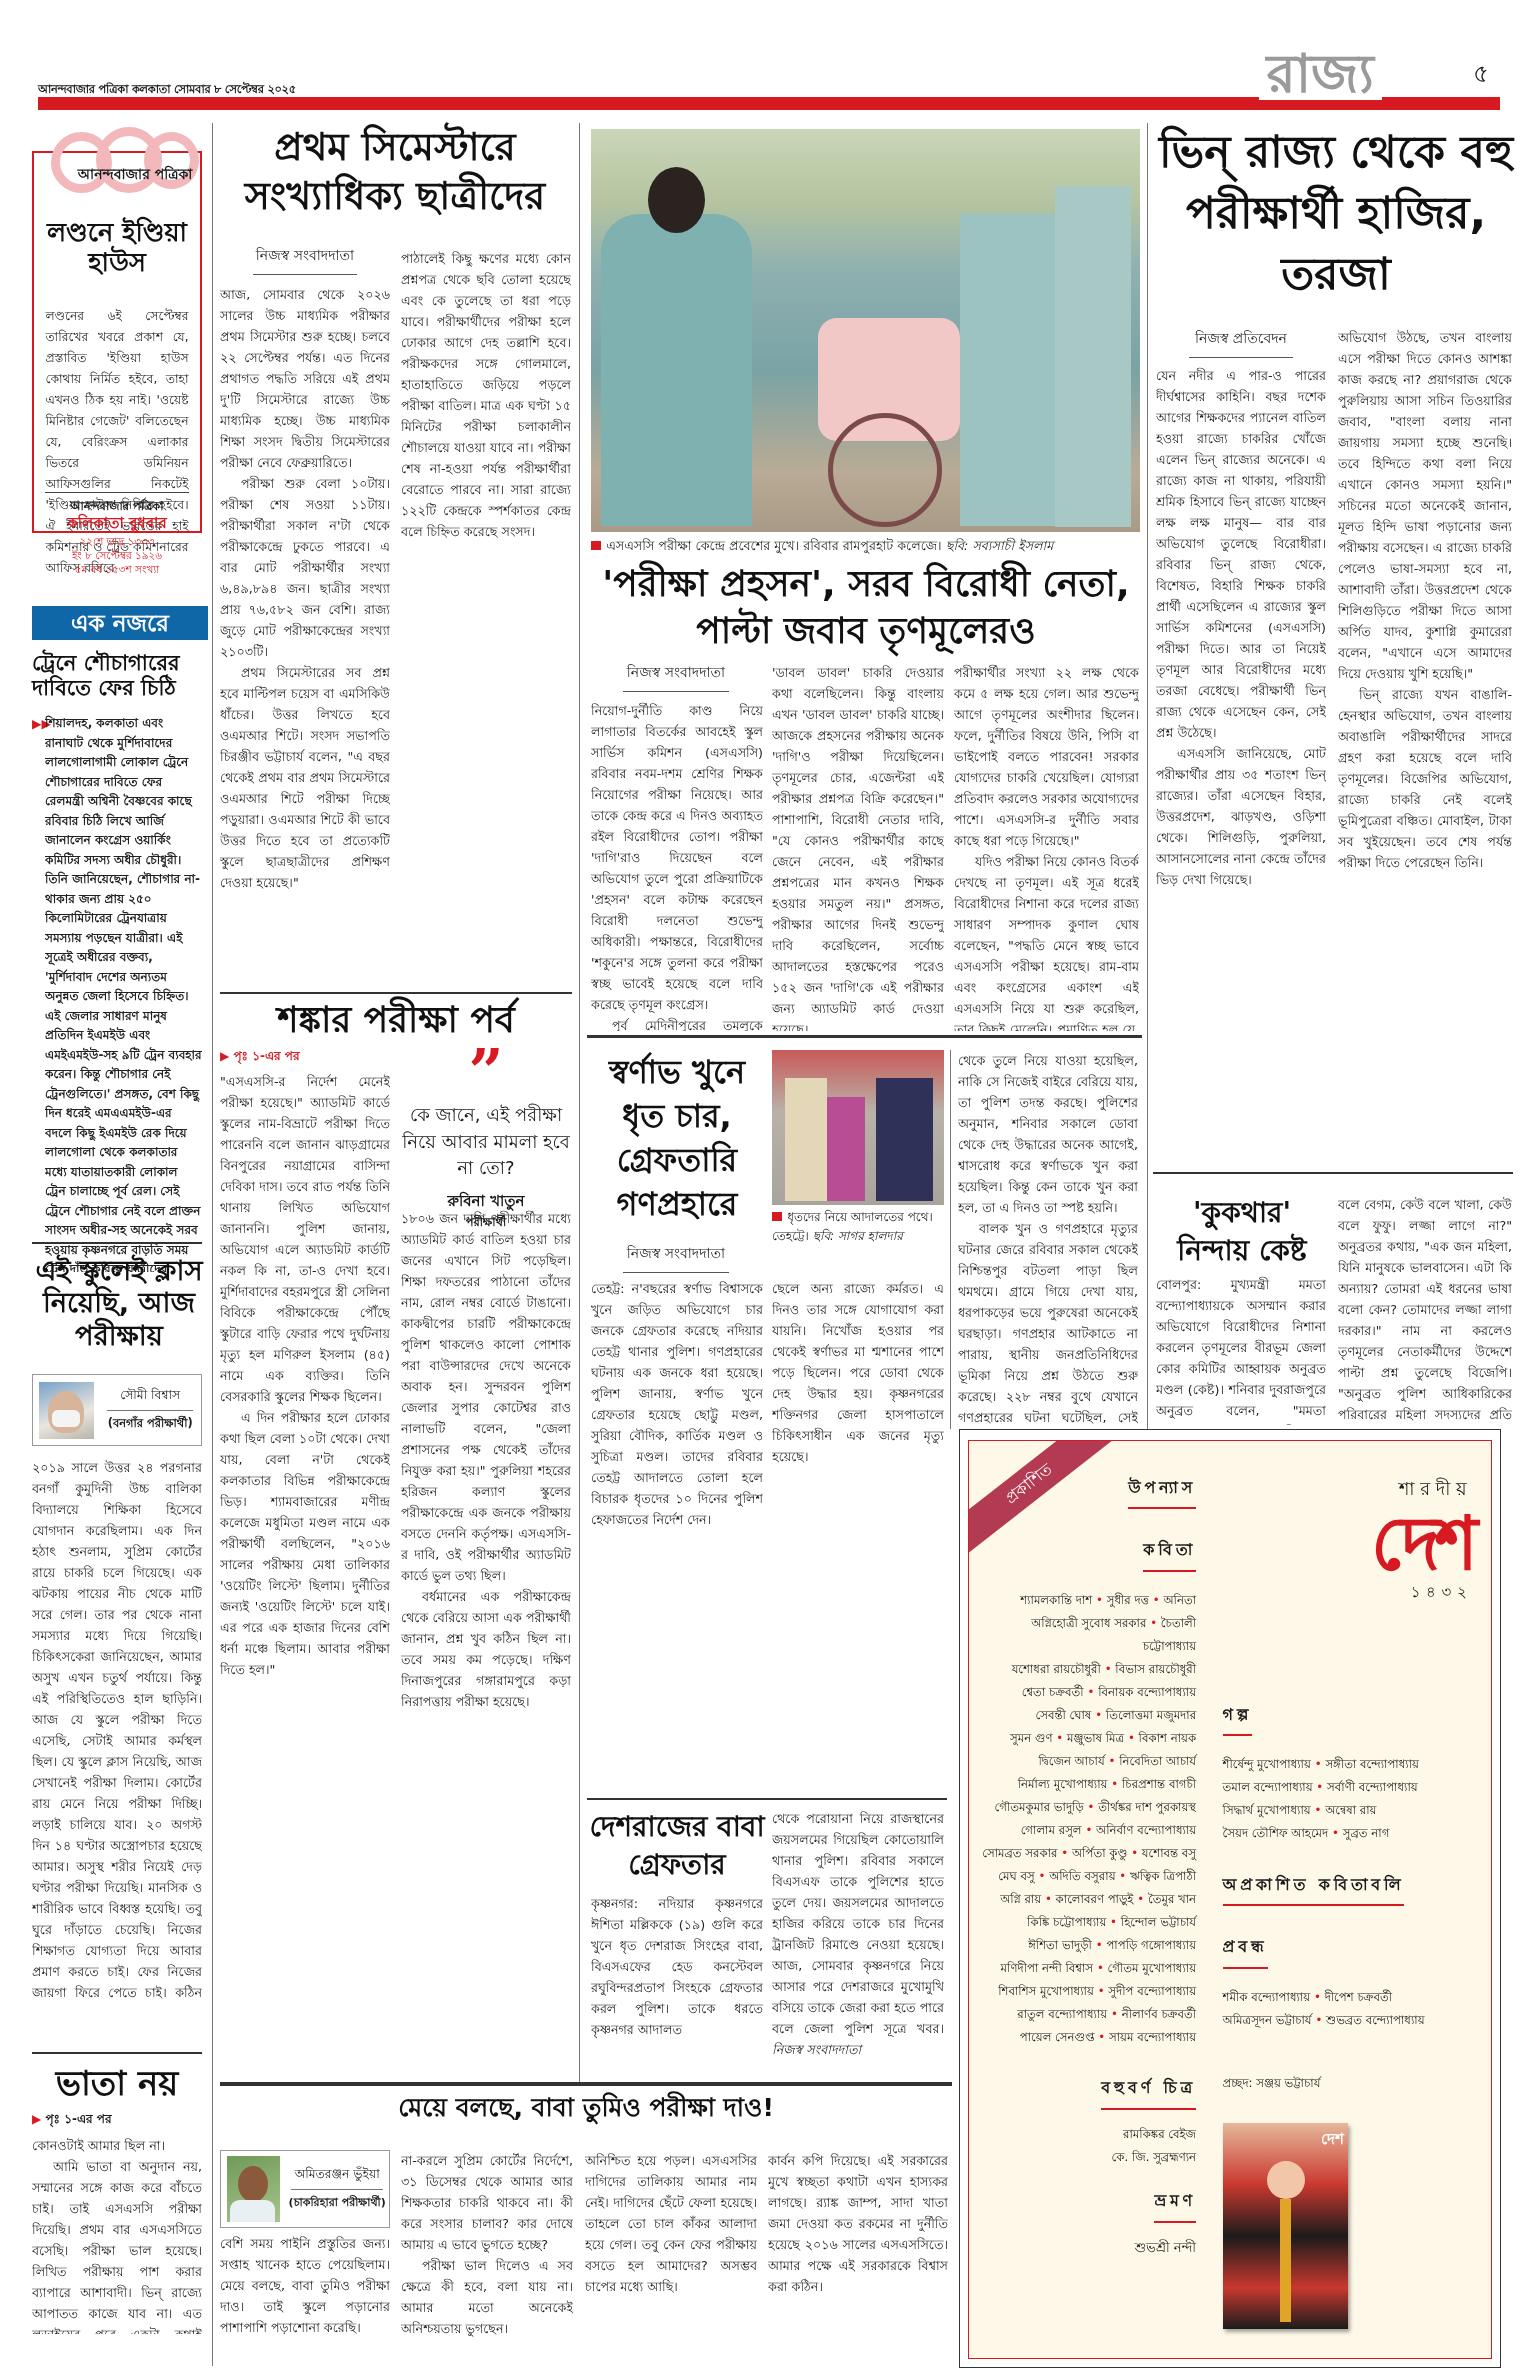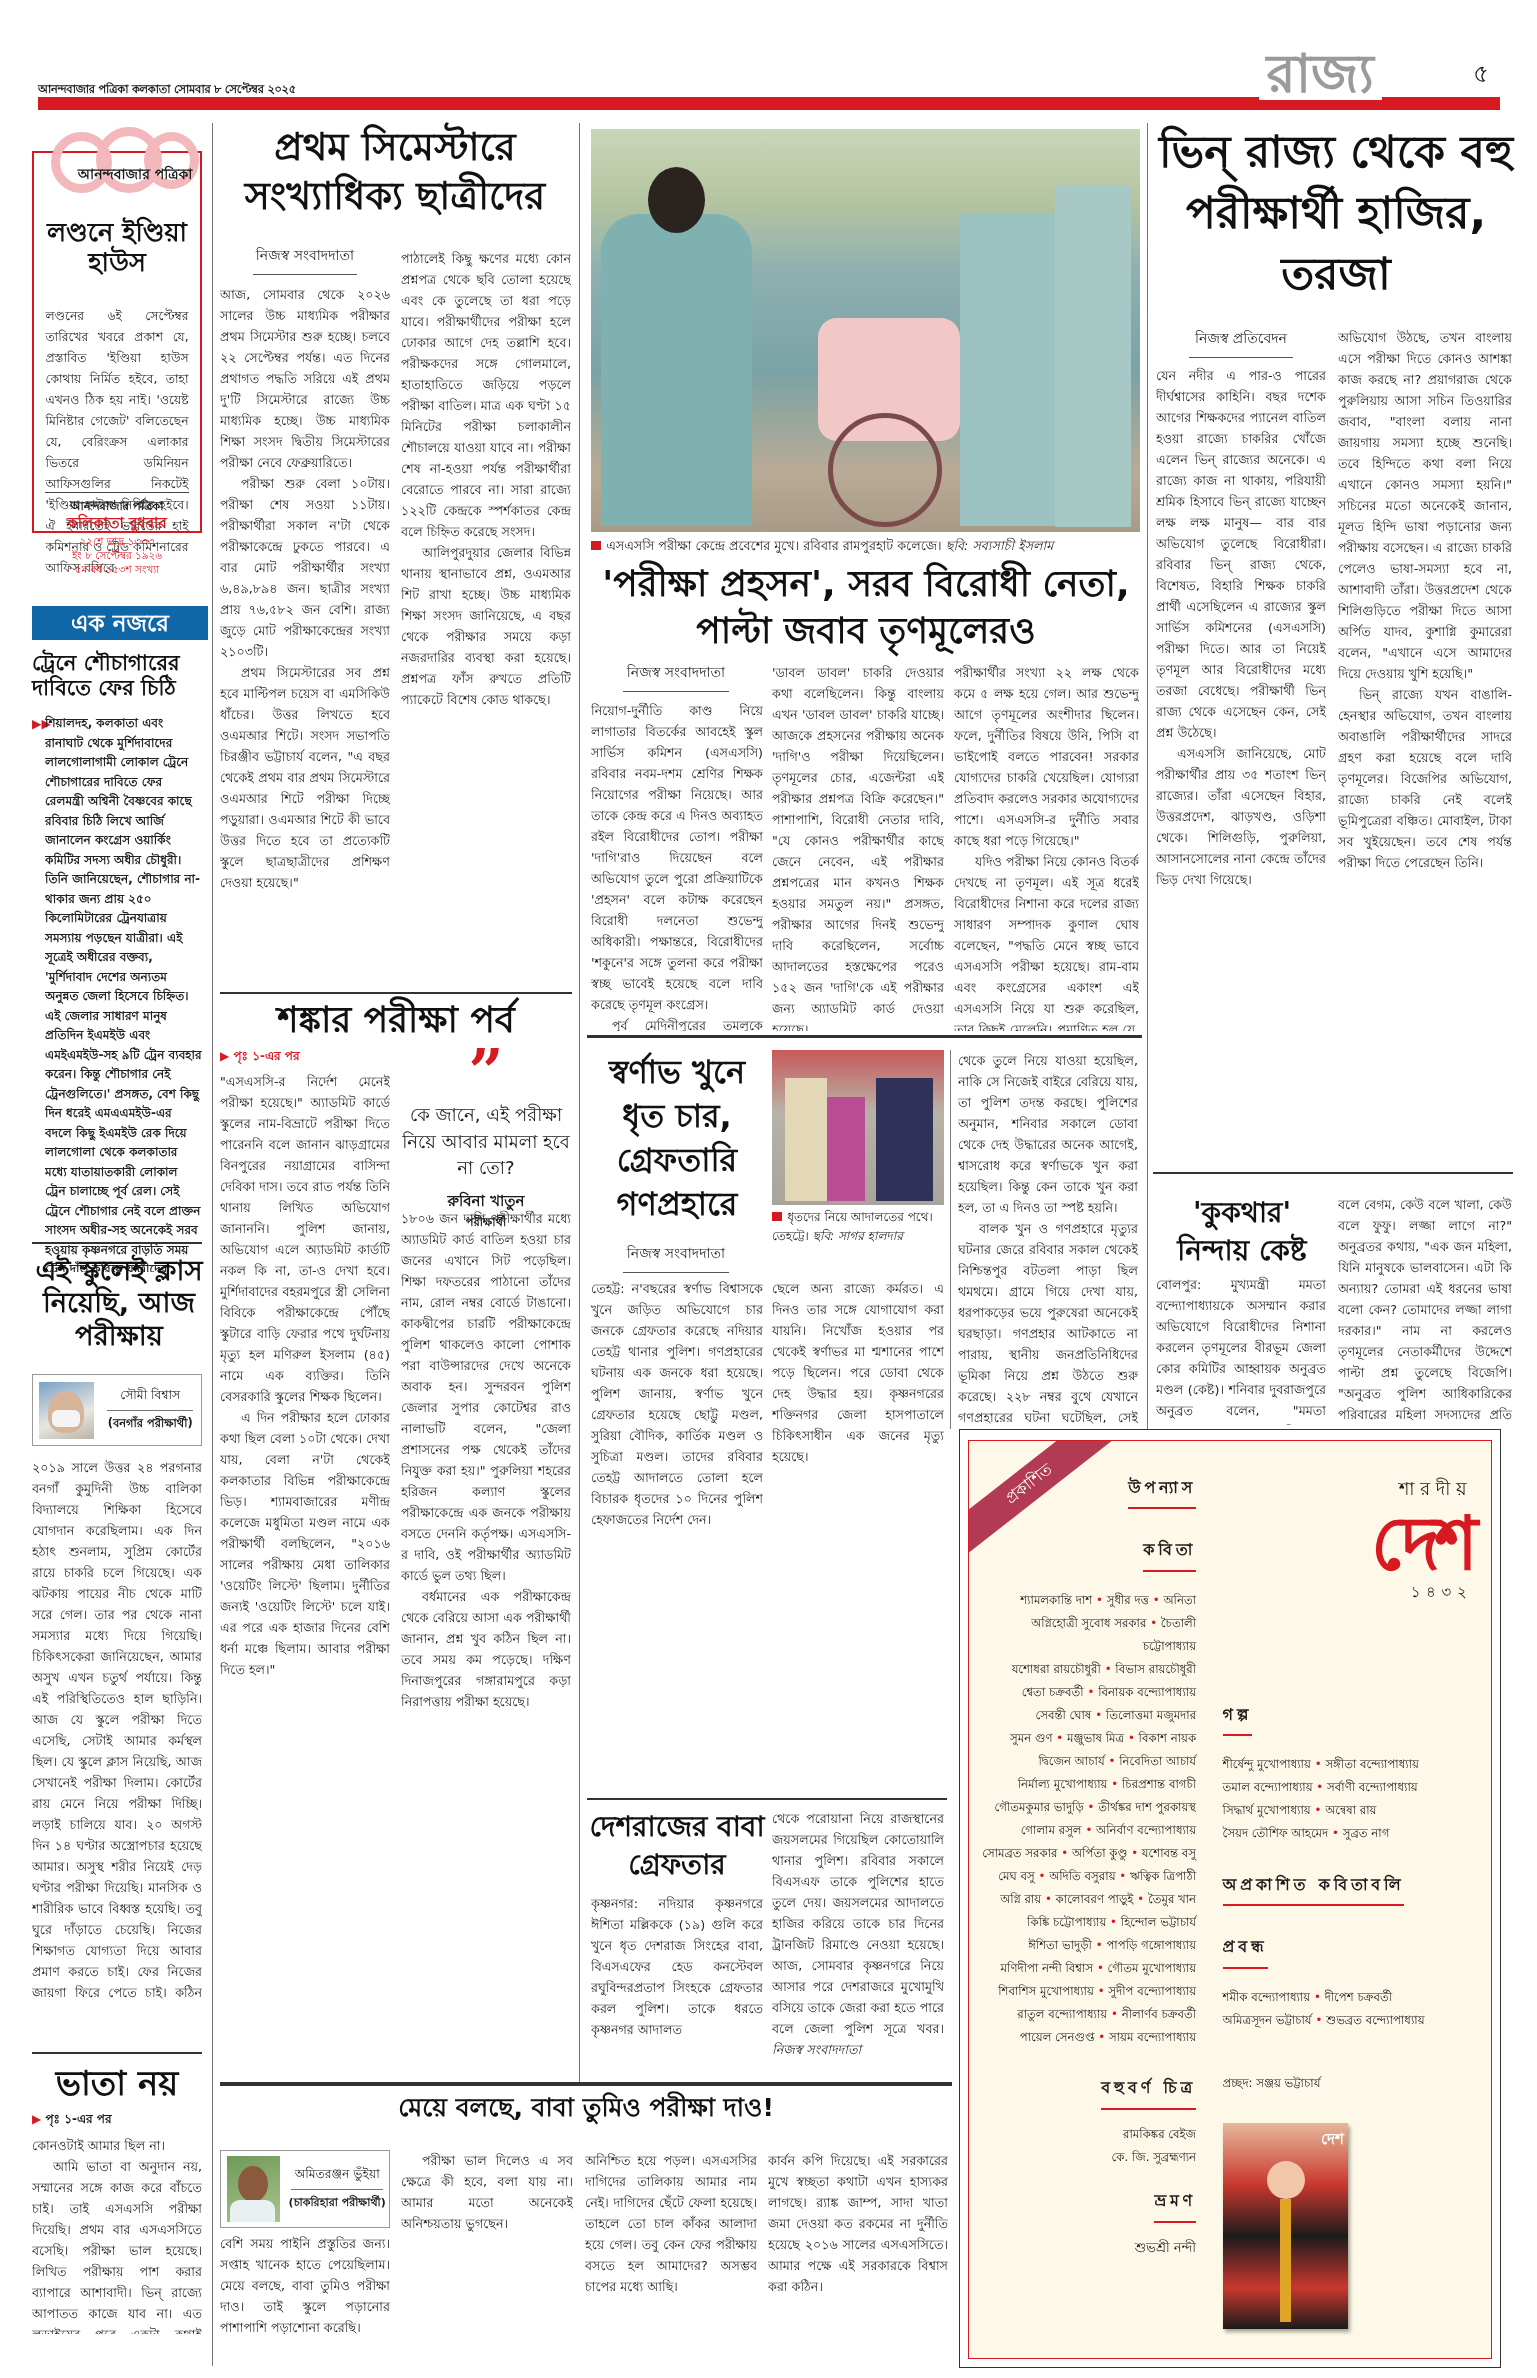--- a/index.html
+++ b/index.html
@@ -112,21 +112,20 @@
 <div class="abs" style="left:220px;top:244px;width:170px;">
   <div class="byline" style="width:104px;">নিজস্ব সংবাদদাতা</div>
 </div>
 <div class="abs txt" style="left:220px;top:284px;width:170px;height:700px;">
   <p class="noind">আজ, সোমবার থেকে ২০২৬ সালের উচ্চ মাধ্যমিক পরীক্ষার প্রথম সিমেস্টার শুরু হচ্ছে। চলবে ২২ সেপ্টেম্বর পর্যন্ত। এত দিনের প্রথাগত পদ্ধতি সরিয়ে এই প্রথম দু'টি সিমেস্টারে রাজ্যে উচ্চ মাধ্যমিক হচ্ছে। উচ্চ মাধ্যমিক শিক্ষা সংসদ দ্বিতীয় সিমেস্টারের পরীক্ষা নেবে ফেব্রুয়ারিতে।</p>
   <p>পরীক্ষা শুরু বেলা ১০টায়। পরীক্ষা শেষ সওয়া ১১টায়। পরীক্ষার্থীরা সকাল ন'টা থেকে পরীক্ষাকেন্দ্রে ঢুকতে পারবে। এ বার মোট পরীক্ষার্থীর সংখ্যা ৬,৪৯,৮৯৪ জন। ছাত্রীর সংখ্যা প্রায় ৭৬,৫৮২ জন বেশি। রাজ্য জুড়ে মোট পরীক্ষাকেন্দ্রের সংখ্যা ২১০৩টি।</p>
   <p>প্রথম সিমেস্টারের সব প্রশ্ন হবে মাল্টিপল চয়েস বা এমসিকিউ ধাঁচের। উত্তর লিখতে হবে ওএমআর শিটে। সংসদ সভাপতি চিরঞ্জীব ভট্টাচার্য বলেন, "এ বছর থেকেই প্রথম বার প্রথম সিমেস্টারে ওএমআর শিটে পরীক্ষা দিচ্ছে পড়ুয়ারা। ওএমআর শিটে কী ভাবে উত্তর দিতে হবে তা প্রত্যেকটি স্কুলে ছাত্রছাত্রীদের প্রশিক্ষণ দেওয়া হয়েছে।"</p>
 </div>
 <div class="abs txt" style="left:401px;top:248px;width:170px;height:736px;">
   <p class="noind">পাঠালেই কিছু ক্ষণের মধ্যে কোন প্রশ্নপত্র থেকে ছবি তোলা হয়েছে এবং কে তুলেছে তা ধরা পড়ে যাবে। পরীক্ষার্থীদের পরীক্ষা হলে ঢোকার আগে দেহ তল্লাশি হবে। পরীক্ষকদের সঙ্গে গোলমালে, হাতাহাতিতে জড়িয়ে পড়লে পরীক্ষা বাতিল। মাত্র এক ঘণ্টা ১৫ মিনিটের পরীক্ষা চলাকালীন শৌচালয়ে যাওয়া যাবে না। পরীক্ষা শেষ না-হওয়া পর্যন্ত পরীক্ষার্থীরা বেরোতে পারবে না। সারা রাজ্যে ১২২টি কেন্দ্রকে স্পর্শকাতর কেন্দ্র বলে চিহ্নিত করেছে সংসদ।</p>
-  <p>আলিপুরদুয়ার জেলার বিভিন্ন থানায় স্থানাভাবে প্রশ্ন, ওএমআর শিট রাখা হচ্ছে। উচ্চ মাধ্যমিক শিক্ষা সংসদ জানিয়েছে, এ বছর থেকে পরীক্ষার সময়ে কড়া নজরদারির ব্যবস্থা করা হয়েছে। প্রশ্নপত্র ফাঁস রুখতে প্রতিটি প্যাকেটে বিশেষ কোড থাকছে।</p>
 </div>
 <div class="hrule" style="left:220px;top:992px;width:352px;height:1.9px;"></div>
 
 <div class="abs hl" style="left:220px;top:999px;width:352px;font-size:36px;">শঙ্কার পরীক্ষা পর্ব</div>
 <div class="abs" style="left:220px;top:1047px;font-family:'DejaVu Sans',sans-serif;font-size:12px;font-weight:bold;"><span class="red">▶ </span><span class="red">পৃঃ ১-এর পর</span></div>
 <div class="abs txt" style="left:220px;top:1071px;width:170px;height:1007px;">
   <p class="noind">"এসএসসি-র নির্দেশ মেনেই পরীক্ষা হয়েছে।" অ্যাডমিট কার্ডে স্কুলের নাম-বিভ্রাটে পরীক্ষা দিতে পারেননি বলে জানান ঝাড়গ্রামের বিনপুরের নয়াগ্রামের বাসিন্দা দেবিকা দাস। তবে রাত পর্যন্ত তিনি থানায় লিখিত অভিযোগ জানাননি। পুলিশ জানায়, অভিযোগ এলে অ্যাডমিট কার্ডটি নকল কি না, তা-ও দেখা হবে। মুর্শিদাবাদের বহরমপুরে স্ত্রী সেলিনা বিবিকে পরীক্ষাকেন্দ্রে পৌঁছে স্কুটারে বাড়ি ফেরার পথে দুর্ঘটনায় মৃত্যু হল মণিরুল ইসলাম (৪৫) নামে এক ব্যক্তির। তিনি বেসরকারি স্কুলের শিক্ষক ছিলেন।</p>
   <p>এ দিন পরীক্ষার হলে ঢোকার কথা ছিল বেলা ১০টা থেকে। দেখা যায়, বেলা ন'টা থেকেই কলকাতার বিভিন্ন পরীক্ষাকেন্দ্রে ভিড়। শ্যামবাজারের মণীন্দ্র কলেজে মধুমিতা মণ্ডল নামে এক পরীক্ষার্থী বলছিলেন, "২০১৬ সালের পরীক্ষায় মেধা তালিকার 'ওয়েটিং লিস্টে' ছিলাম। দুর্নীতির জন্যই 'ওয়েটিং লিস্টে' চলে যাই। এর পরে এক হাজার দিনের বেশি ধর্না মঞ্চে ছিলাম। আবার পরীক্ষা দিতে হল।"</p>
 </div>
 <div class="abs" style="left:401px;top:1041px;width:170px;text-align:center;">
@@ -303,17 +302,18 @@
     <div style="position:absolute;left:11.4px;top:9.5px;width:30px;height:36px;border-radius:50%;background:#8b5a3c;"></div>
     <div style="position:absolute;left:3.8px;top:44px;width:45px;height:28px;background:#e8f0f4;border-radius:9.5px 9.5px 0 0;"></div>
   </div>
   <div style="flex:1;text-align:center;font-family:'DejaVu Sans',sans-serif;">
     <div style="font-size:12.3px;border-bottom:0.9px solid #777;padding-bottom:3.8px;margin:0 5.7px 3.8px;">অমিতরঞ্জন ভুঁইয়া</div>
     <div style="font-size:11px;font-weight:bold;">(চাকরিহারা পরীক্ষার্থী)</div>
   </div>
 </div>
 <div class="abs txt" style="left:220px;top:2233px;width:170px;height:132px;">বেশি সময় পাইনি প্রস্তুতির জন্য। সপ্তাহ খানেক হাতে পেয়েছিলাম। মেয়ে বলছে, বাবা তুমিও পরীক্ষা দাও। তাই স্কুলে পড়ানোর পাশাপাশি পড়াশোনা করেছি।</div>
 <div class="abs txt" style="left:401px;top:2150px;width:172px;height:216px;">
+  <p class="noind">না-করলে সুপ্রিম কোর্টের নির্দেশে, ৩১ ডিসেম্বর থেকে আমার আর শিক্ষকতার চাকরি থাকবে না। কী করে সংসার চালাব? কার দোষে আমায় এ ভাবে ভুগতে হচ্ছে?</p>
   <p>পরীক্ষা ভাল দিলেও এ সব ক্ষেত্রে কী হবে, বলা যায় না। আমার মতো অনেকেই অনিশ্চয়তায় ভুগছেন।</p>
 </div>
 <div class="abs txt" style="left:585px;top:2150px;width:172px;height:216px;">অনিশ্চিত হয়ে পড়ল। এসএসসির দাগিদের তালিকায় আমার নাম নেই। দাগিদের ছেঁটে ফেলা হয়েছে। তাহলে তো চাল কাঁকর আলাদা হয়ে গেল। তবু কেন ফের পরীক্ষায় বসতে হল আমাদের? অসম্ভব চাপের মধ্যে আছি।</div>
 <div class="abs txt" style="left:768px;top:2150px;width:180px;height:216px;">কার্বন কপি দিয়েছে। এই সরকারের মুখে স্বচ্ছতা কথাটা এখন হাস্যকর লাগছে। র‍্যাঙ্ক জাম্প, সাদা খাতা জমা দেওয়া কত রকমের না দুর্নীতি হয়েছে ২০১৬ সালের এসএসসিতে। আমার পক্ষে এই সরকারকে বিশ্বাস করা কঠিন।</div>
 
 
 </body></html>

